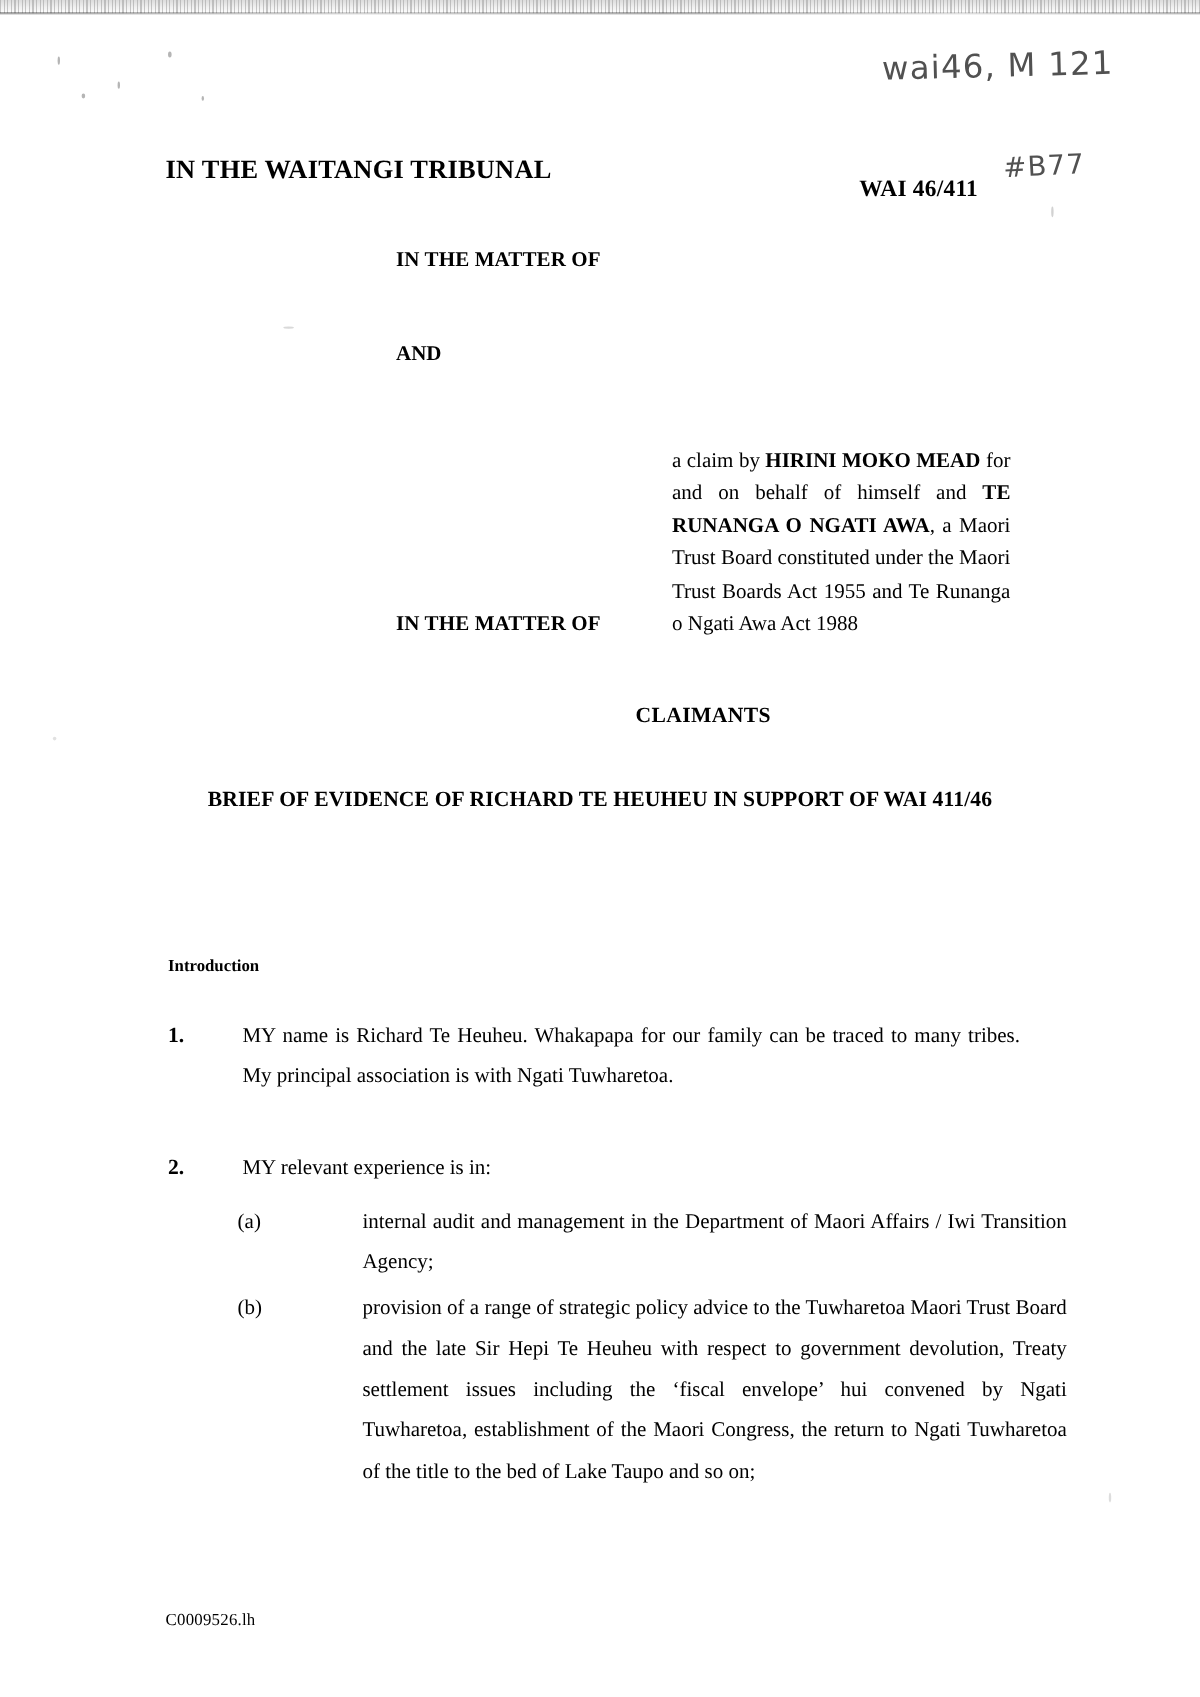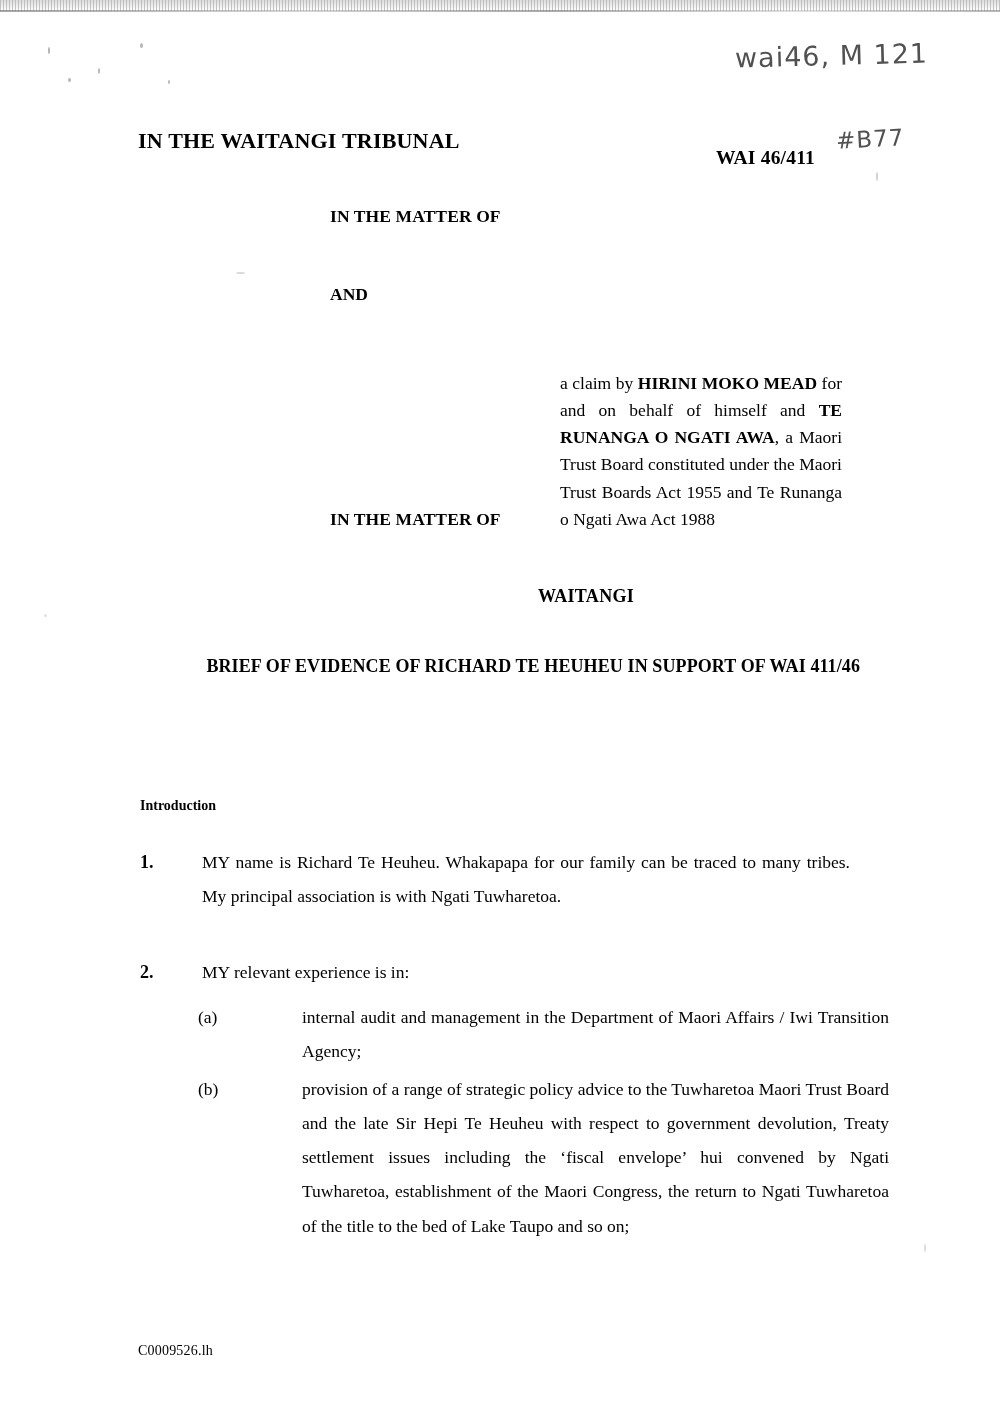--- a/index.html
+++ b/index.html
@@ -140,21 +140,21 @@
     font-weight: bold;
     font-size: 18px;
     letter-spacing: 0.3px;
   }
 
   .doc-title {
     position: absolute;
     top: 653px;
     left: 140px;
     width: 720px;
-    text-align: right;
+    text-align: center;
     font-weight: bold;
     font-size: 18px;
     line-height: 1.45;
     letter-spacing: 0.1px;
   }
 
   
   .section-heading {
     position: absolute;
     top: 798px;
@@ -255,21 +255,21 @@
 
   <div class="matter-block" id="block-and">
     <div class="and-label">AND</div>
   </div>
 
   <div class="matter-block" id="block-2">
     <div class="matter-label">IN THE MATTER OF</div>
     <div class="matter-body"><span>a claim by </span><b>HIRINI MOKO MEAD</b><span> for and on behalf of himself and </span><b>TE RUNANGA O NGATI AWA</b><span>, a Maori Trust Board constituted under the Maori Trust Boards Act 1955 and Te Runanga o Ngati Awa Act 1988</span></div>
   </div>
 
-  <div class="claimants">WAITANGI</div>
+  <div class="claimants">CLAIMANTS</div>
 
   <div class="doc-title">BRIEF OF EVIDENCE OF RICHARD TE HEUHEU IN SUPPORT OF WAI 411/46</div>
 
   <div class="section-heading">Introduction</div>
 
   <div class="para" id="para-1">
     <div class="para-num">1.</div>
     <div class="para-text"><b>MY</b><span> name is Richard Te Heuheu.  Whakapapa for our family can be traced to many tribes.  My principal association is with Ngati Tuwharetoa.</span></div>
   </div>
 

